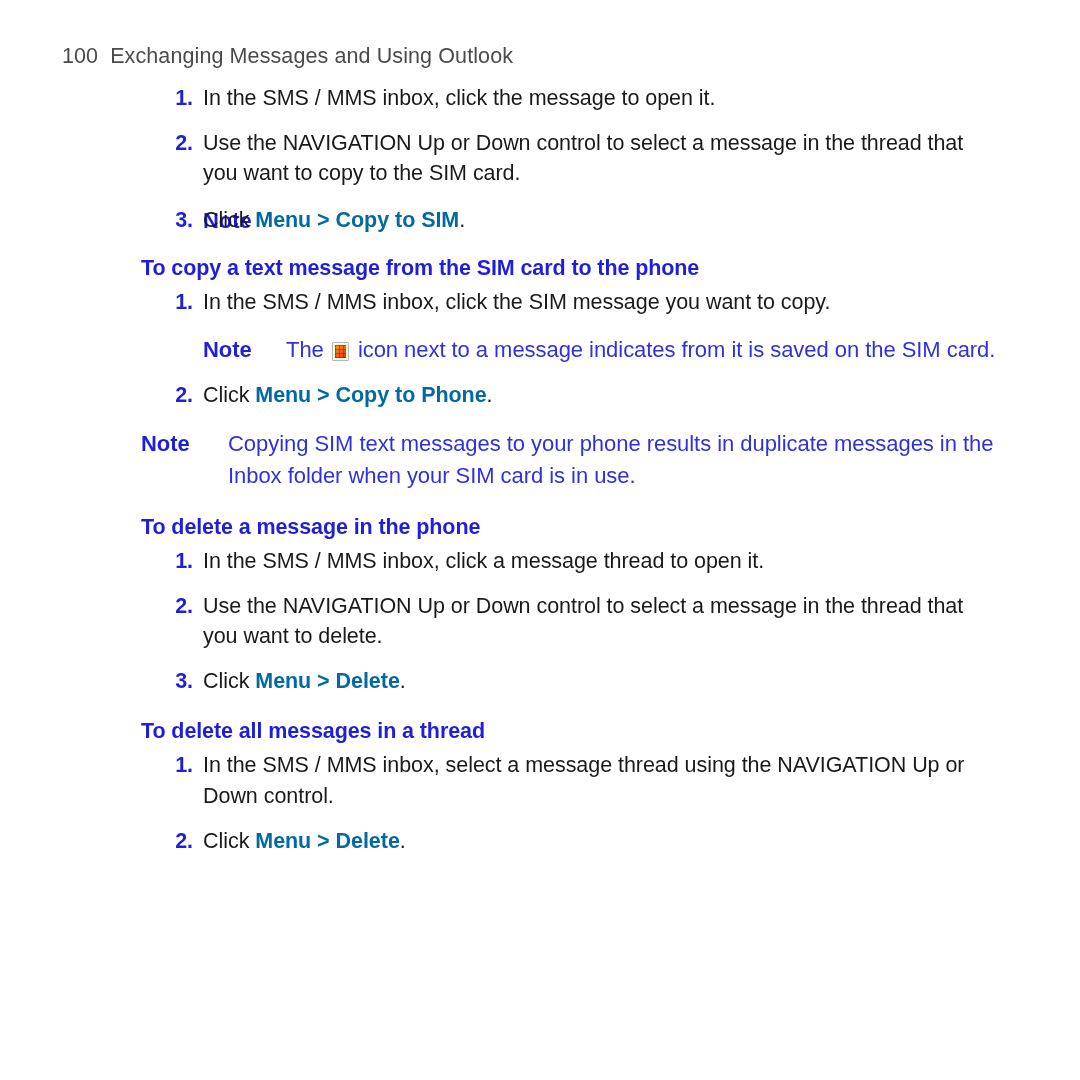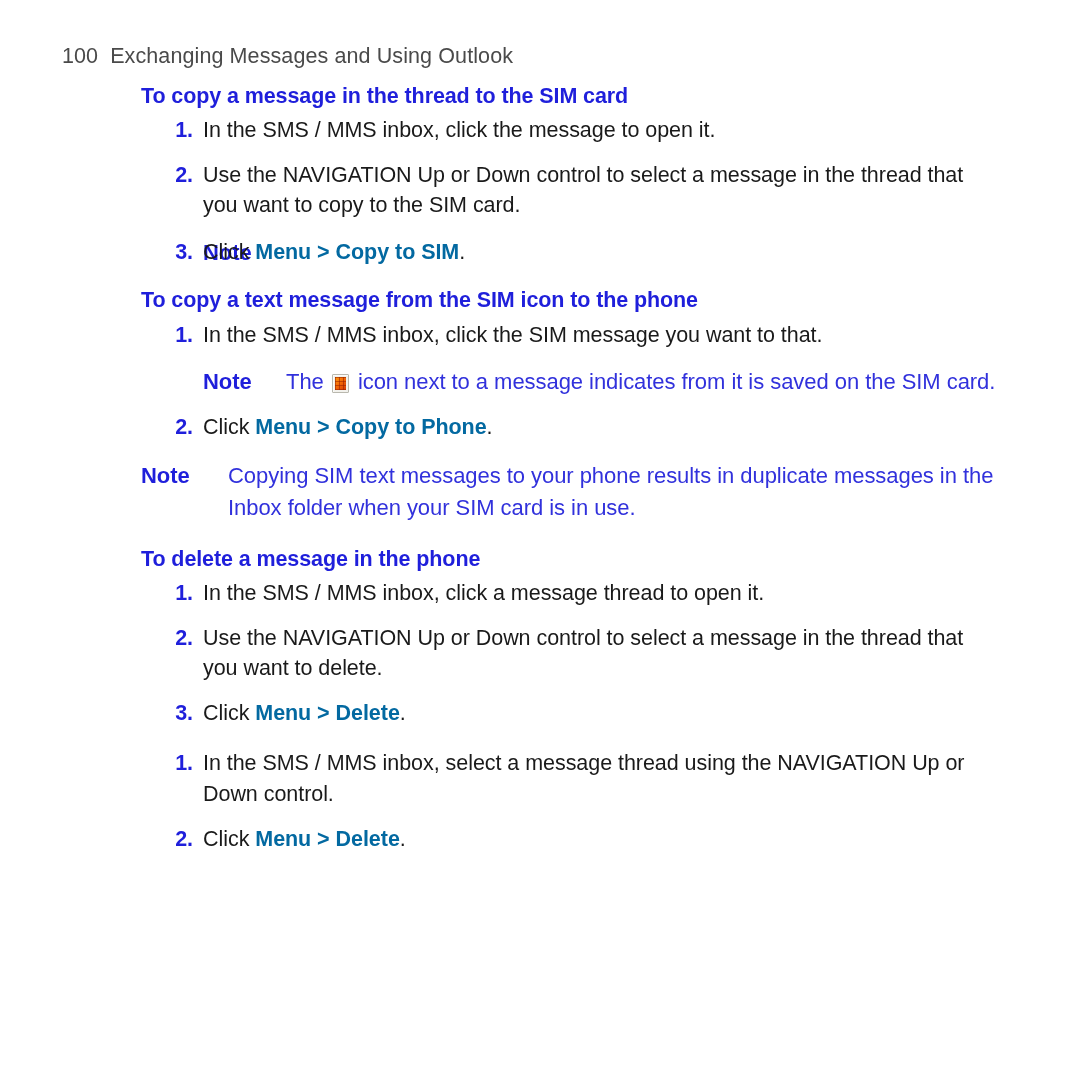--- a/index.html
+++ b/index.html
@@ -163,21 +163,20 @@
 
 <div class="page">
 
   <div class="running-header">
     <span class="folio">100</span><span>Exchanging Messages and Using Outlook</span>
   </div>
 
   <div class="content">
 
     <div class="section">
-      <h2 class="heading">To copy a message in the thread to the SIM card</h2>
 
       <ol class="steps">
         <li class="step">
           <span class="num">1.</span>
           <span>In the SMS / MMS inbox, click the message to open it.</span>
         </li>
         <li class="step">
           <span class="num">2.</span>
           <span>Use the NAVIGATION Up or Down control to select a message in the thread that you want to copy to the SIM card.</span>
         </li>
@@ -189,26 +188,26 @@
 
       <ol class="steps">
         <li class="step">
           <span class="num">3.</span>
           <span>Click </span><span class="bold">Menu &gt; Copy to SIM</span><span>.</span>
         </li>
       </ol>
     </div>
 
     <div class="section">
-      <h2 class="heading tight-top">To copy a text message from the SIM icon to the phone</h2>
-
-      <ol class="steps">
-        <li class="step">
-          <span class="num">1.</span>
-          <span>In the SMS / MMS inbox, click the SIM message you want to that.</span>
+      <h2 class="heading tight-top">To copy a text message from the SIM card to the phone</h2>
+
+      <ol class="steps">
+        <li class="step">
+          <span class="num">1.</span>
+          <span>In the SMS / MMS inbox, click the SIM message you want to copy.</span>
         </li>
       </ol>
 
       <div class="note inner">
         <span class="note-label">Note</span>
         <span class="note-body"><span>The </span><span class="sim-icon"></span><span> icon next to a message indicates from it is saved on the SIM card.</span></span>
       </div>
 
       <ol class="steps">
         <li class="step">
@@ -236,20 +235,21 @@
           <span>Use the NAVIGATION Up or Down control to select a message in the thread that you want to delete.</span>
         </li>
         <li class="step">
           <span class="num">3.</span>
           <span>Click </span><span class="bold">Menu &gt; Delete</span><span>.</span>
         </li>
       </ol>
     </div>
 
     <div class="section">
+      <h2 class="heading gap-top">To delete all messages in a thread</h2>
 
       <ol class="steps">
         <li class="step">
           <span class="num">1.</span>
           <span>In the SMS / MMS inbox, select a message thread using the NAVIGATION Up or Down control.</span>
         </li>
         <li class="step">
           <span class="num">2.</span>
           <span>Click </span><span class="bold">Menu &gt; Delete</span><span>.</span>
         </li>

